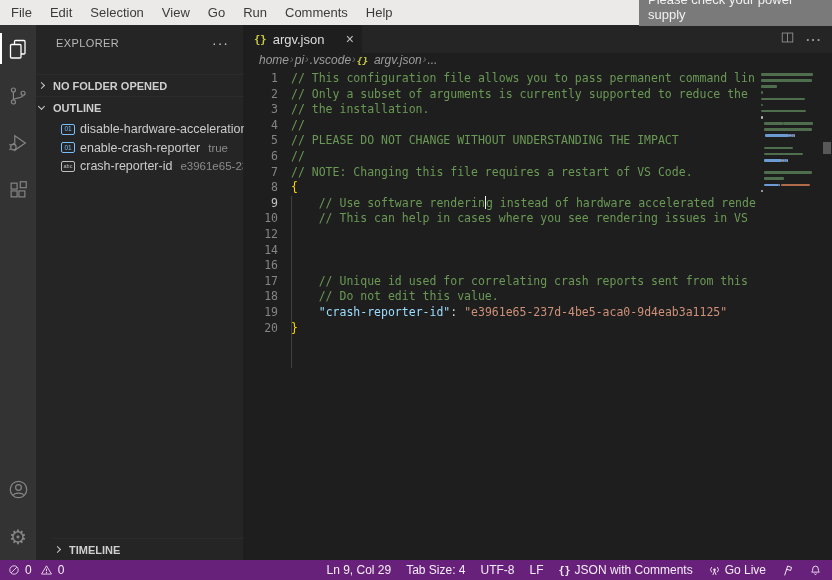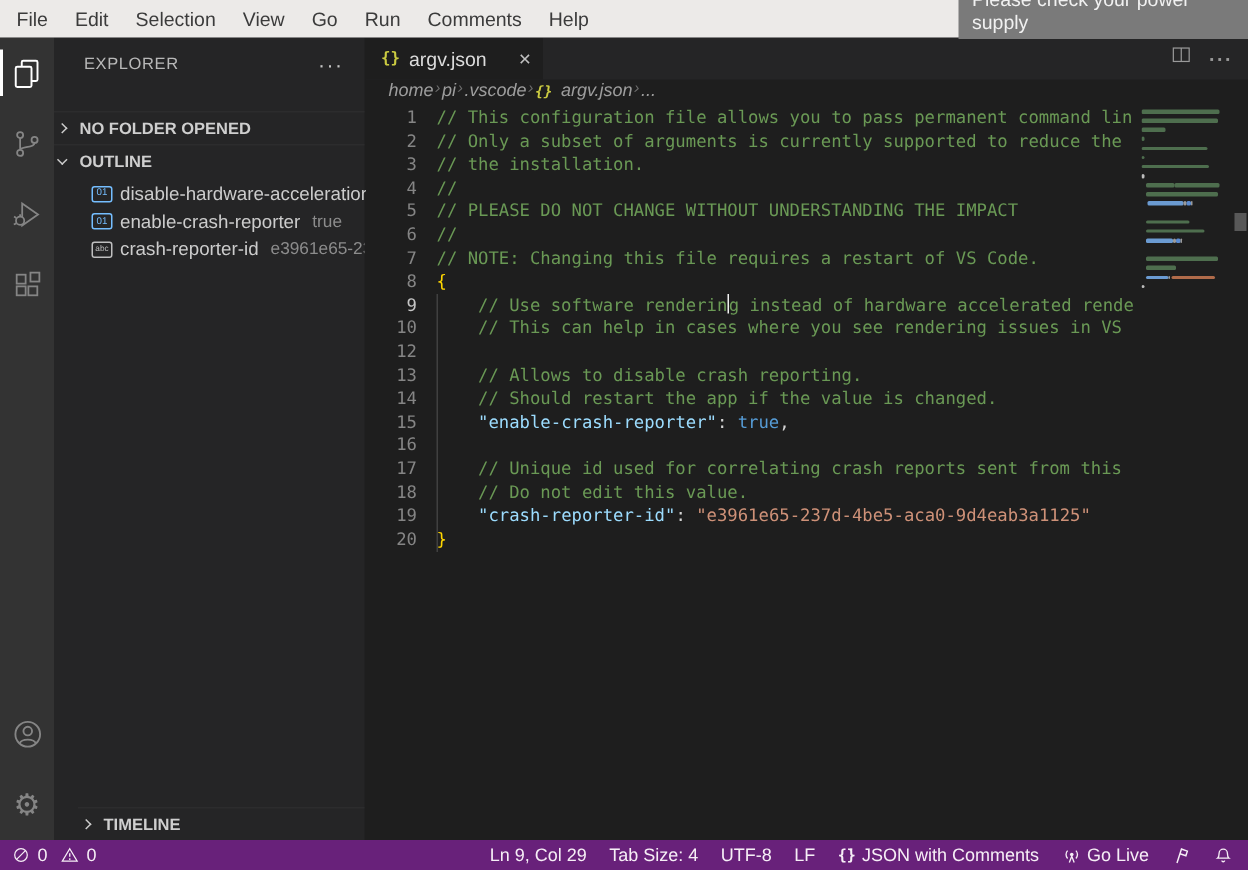--- a/index.html
+++ b/index.html
@@ -238,23 +238,21 @@
           <div class="code-line"><span class="ln">2</span><span class="lc"><span class="tok-cm">// Only a subset of arguments is currently supported to reduce the</span></span></div>
           <div class="code-line"><span class="ln">3</span><span class="lc"><span class="tok-cm">// the installation.</span></span></div>
           <div class="code-line"><span class="ln">4</span><span class="lc"><span class="tok-cm">//</span></span></div>
           <div class="code-line"><span class="ln">5</span><span class="lc"><span class="tok-cm">// PLEASE DO NOT CHANGE WITHOUT UNDERSTANDING THE IMPACT</span></span></div>
           <div class="code-line"><span class="ln">6</span><span class="lc"><span class="tok-cm">//</span></span></div>
           <div class="code-line"><span class="ln">7</span><span class="lc"><span class="tok-cm">// NOTE: Changing this file requires a restart of VS Code.</span></span></div>
           <div class="code-line"><span class="ln">8</span><span class="lc"><span class="tok-br">{</span></span></div>
           <div class="code-line"><span class="ln active">9</span><span class="lc"><span class="tok-cm">    // Use software renderin</span><span class="cursor-caret"></span><span class="tok-cm">g instead of hardware accelerated rende</span></span></div>
           <div class="code-line"><span class="ln">10</span><span class="lc"><span class="tok-cm">    // This can help in cases where you see rendering issues in VS</span></span></div>
           <div class="code-line"><span class="ln">12</span><span class="lc"></span></div>
-          <div class="code-line"><span class="ln">13</span><span class="lc"><span class="tok-cm">    // Allows to disable crash reporting.</span></span></div>
-          <div class="code-line"><span class="ln">14</span><span class="lc"><span class="tok-cm">    // Should restart the app if the value is changed.</span></span></div>
-          <div class="code-line"><span class="ln">15</span><span class="lc"><span class="tok-pun">    </span><span class="tok-key">"enable-crash-reporter"</span><span class="tok-pun">: </span><span class="tok-bool">true</span><span class="tok-pun">,</span></span></div>
+          <div class="code-line"><span class="ln">14</span></div>
           <div class="code-line"><span class="ln">16</span><span class="lc"></span></div>
           <div class="code-line"><span class="ln">17</span><span class="lc"><span class="tok-cm">    // Unique id used for correlating crash reports sent from this</span></span></div>
           <div class="code-line"><span class="ln">18</span><span class="lc"><span class="tok-cm">    // Do not edit this value.</span></span></div>
           <div class="code-line"><span class="ln">19</span><span class="lc"><span class="tok-pun">    </span><span class="tok-key">"crash-reporter-id"</span><span class="tok-pun">: </span><span class="tok-str">"e3961e65-237d-4be5-aca0-9d4eab3a1125"</span></span></div>
           <div class="code-line"><span class="ln">20</span><span class="lc"><span class="tok-br">}</span></span></div>
         </div>
       <div class="minimap" id="minimap">
           <div class="mm-row">
             <div class="mm-bar" style="left: 0px; width: 52.26px; background: rgb(78, 110, 78);"></div>
           </div>

